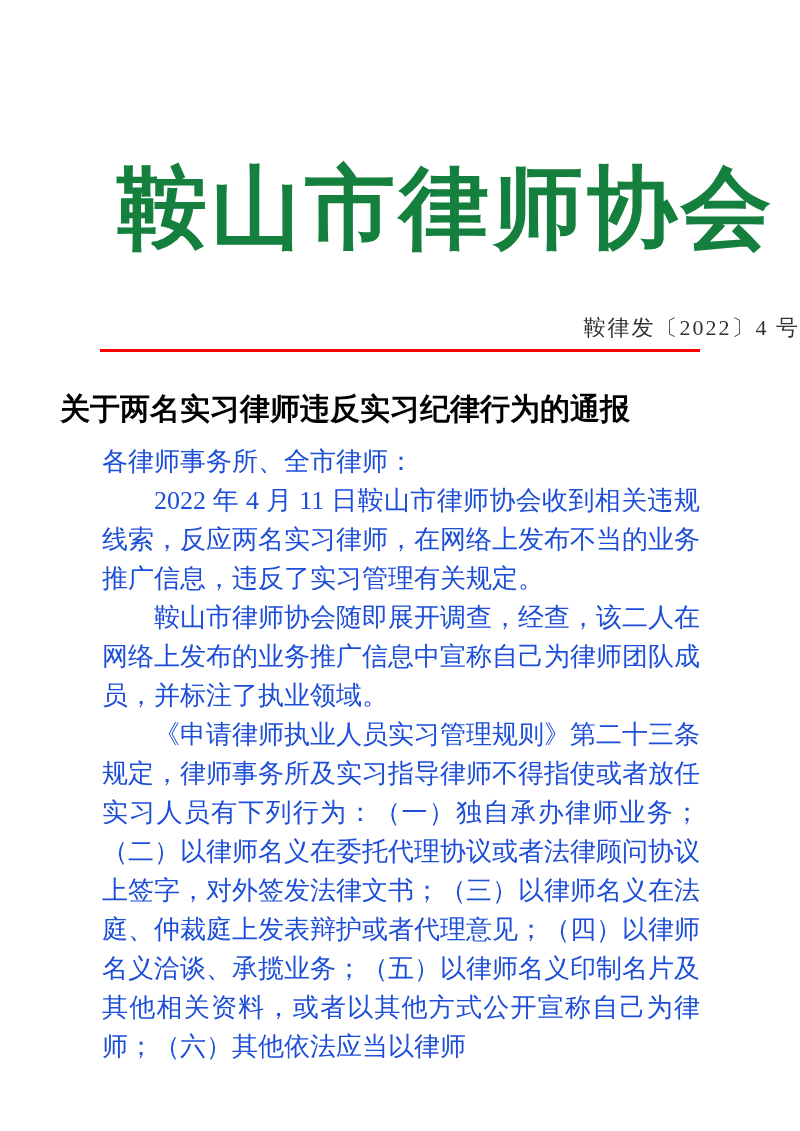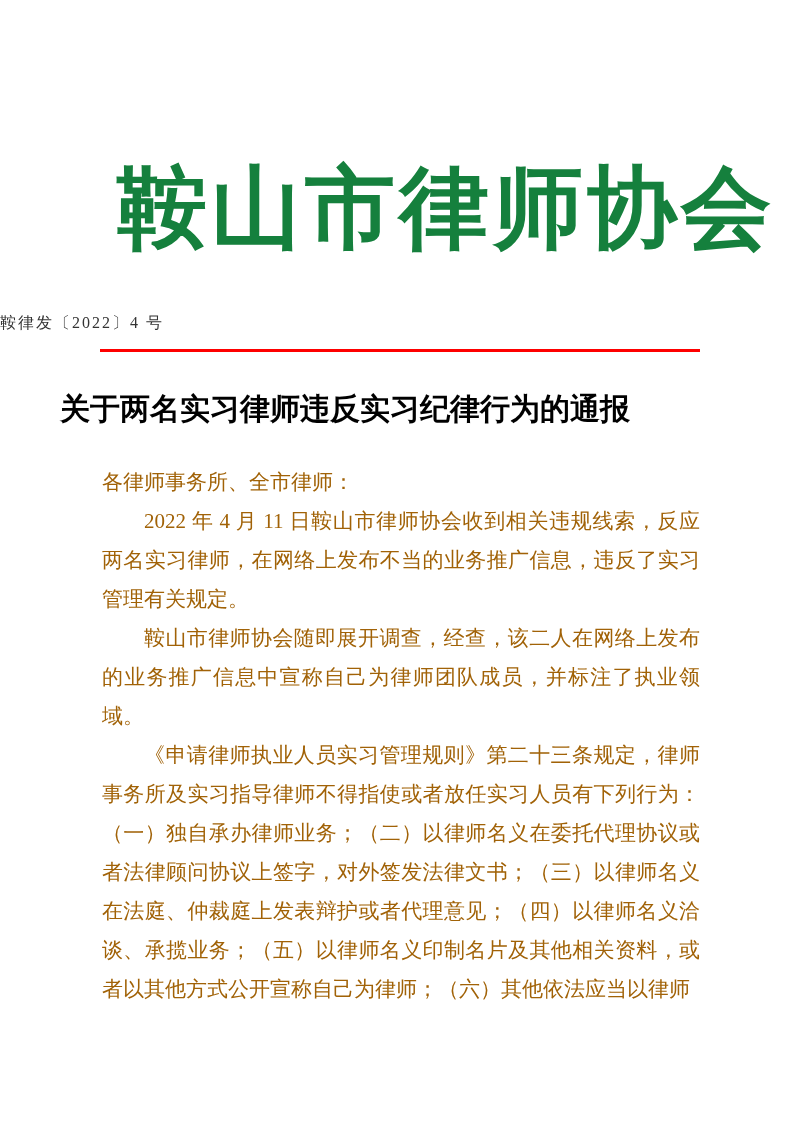--- a/index.html
+++ b/index.html
@@ -29,22 +29,22 @@
     white-space: nowrap;
     text-align: justify;
     text-align-last: justify;
   }
   
   .doc-number {
     position: absolute;
     top: 313px;
     left: 0;
     width: 100%;
-    text-align: left;
-    font-size: 16px;
+    text-align: right;
+    font-size: 22px;
     letter-spacing: 2px;
     color: #333333;
   }
   
   .red-line {
     position: absolute;
     top: 349px;
     left: 100px;
     width: 600px;
     height: 3px;
@@ -61,28 +61,28 @@
     margin: 0;
     text-align: left;
     font-size: 30px;
     font-weight: 700;
     color: #000000;
     letter-spacing: 0px;
   }
   
   .body-text {
     position: absolute;
-    top: 463px;
+    top: 442px;
     left: 102px;
     width: 598px;
-    font-size: 21px;
+    font-size: 26px;
     line-height: 39px;
     text-align: justify;
     text-justify: inter-ideograph;
-    color: #a16207;
+    color: #1d4ed8;
   }
   .body-text p {
     margin: 0;
     padding: 0;
   }
   .body-text p.indent {
     text-indent: 2em;
   }
 </style>
 </head>

